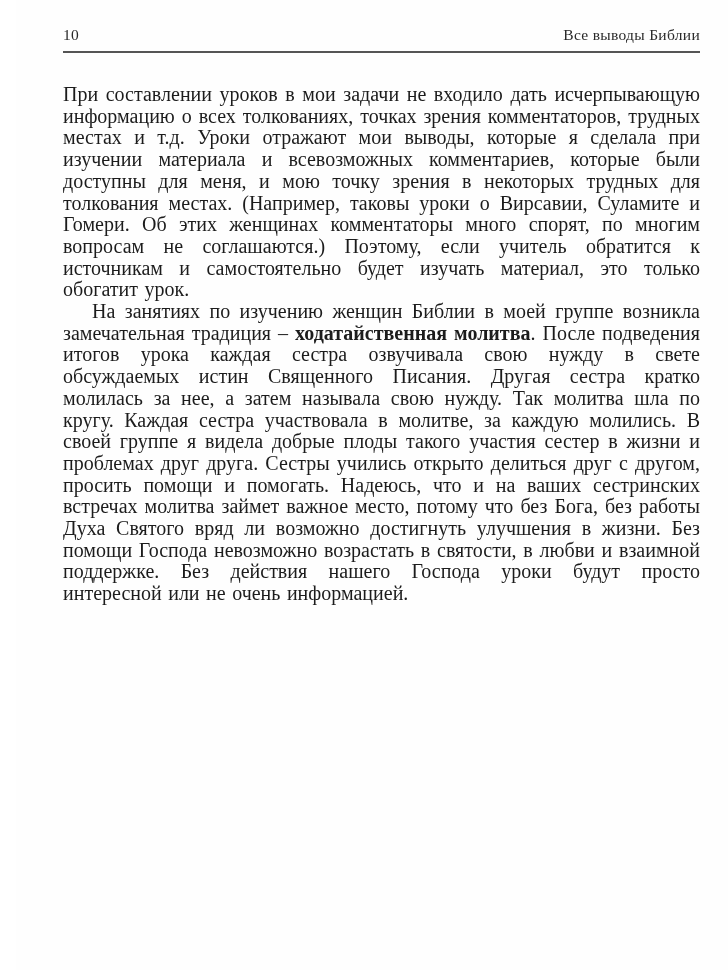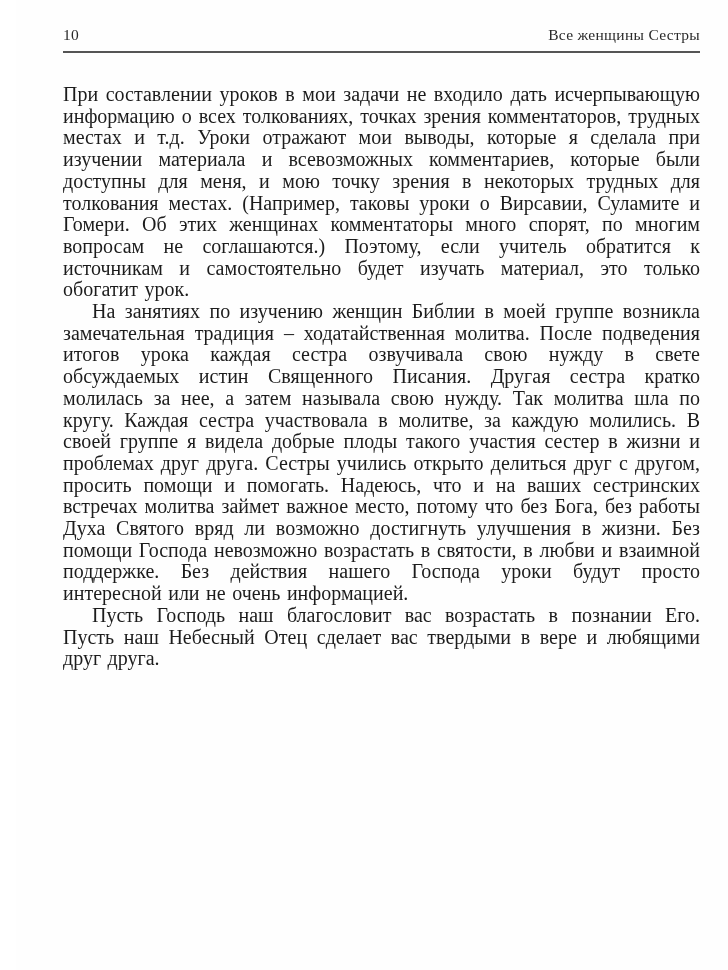--- a/index.html
+++ b/index.html
@@ -46,38 +46,37 @@
     color: #1c1c1c;
   }
   .page-body p {
     margin: 0;
     padding: 0;
   }
   .page-body p.indent {
     text-indent: 29px;
   }
   .page-body strong {
-    font-weight: normal;
+    font-weight: bold;
   }
 </style>
 </head>
 <body>
 
 <div class="page">
 
   <div class="page-header">
     <span>10</span>
-    <span>Все женщины Сестры</span>
+    <span>Все выводы Библии</span>
   </div>
 
   <div class="header-rule"></div>
 
   <div class="page-body">
 
     <p>При составлении уроков в мои задачи не входило дать исчерпывающую информацию о всех толкованиях, точках зрения комментаторов, трудных местах и т.д. Уроки отражают мои выводы, которые я сделала при изучении материала и всевозможных комментариев, которые были доступны для меня, и мою точку зрения в некоторых трудных для толкования местах. (Например, таковы уроки о Вирсавии, Суламите и Гомери. Об этих женщинах комментаторы много спорят, по многим вопросам не соглашаются.) Поэтому, если учитель обратится к источникам и самостоятельно будет изучать материал, это только обогатит урок.</p>
 
     <p class="indent"><span>На занятиях по изучению женщин Библии в моей группе возникла замечательная традиция – </span><strong>ходатайственная молитва</strong><span>. После подведения итогов урока каждая сестра озвучивала свою нужду в свете обсуждаемых истин Священного Писания. Другая сестра кратко молилась за нее, а затем называла свою нужду. Так молитва шла по кругу. Каждая сестра участвовала в молитве, за каждую молились. В своей группе я видела добрые плоды такого участия сестер в жизни и проблемах друг друга. Сестры учились открыто делиться друг с другом, просить помощи и помогать. Надеюсь, что и на ваших сестринских встречах молитва займет важное место, потому что без Бога, без работы Духа Святого вряд ли возможно достигнуть улучшения в жизни. Без помощи Господа невозможно возрастать в святости, в любви и взаимной поддержке. Без действия нашего Господа уроки будут просто интересной или не очень информацией.</span></p>
 
-    <p class="indent">Пусть Господь наш благословит вас возрастать в познании Его. Пусть наш Небесный Отец сделает вас твердыми в вере и любящими друг друга.</p>
 
   </div>
 
 </div>
 
 </body></html>

